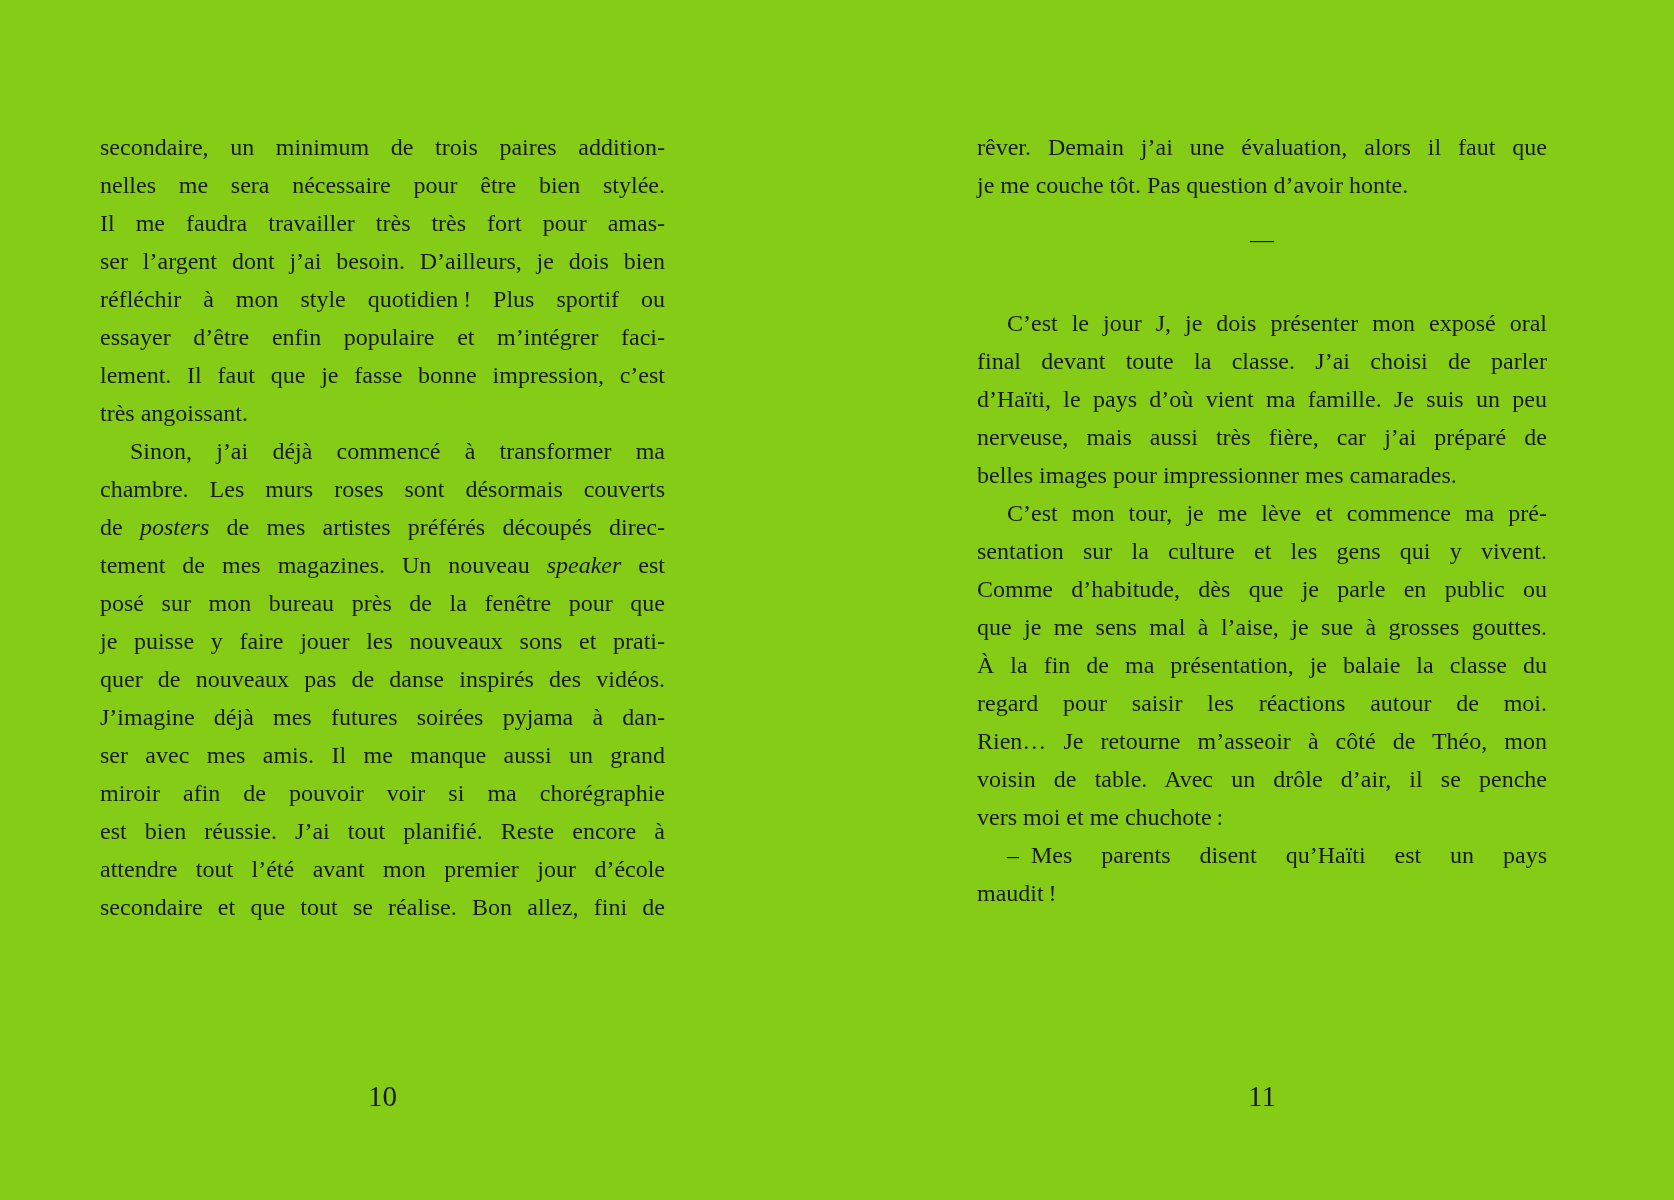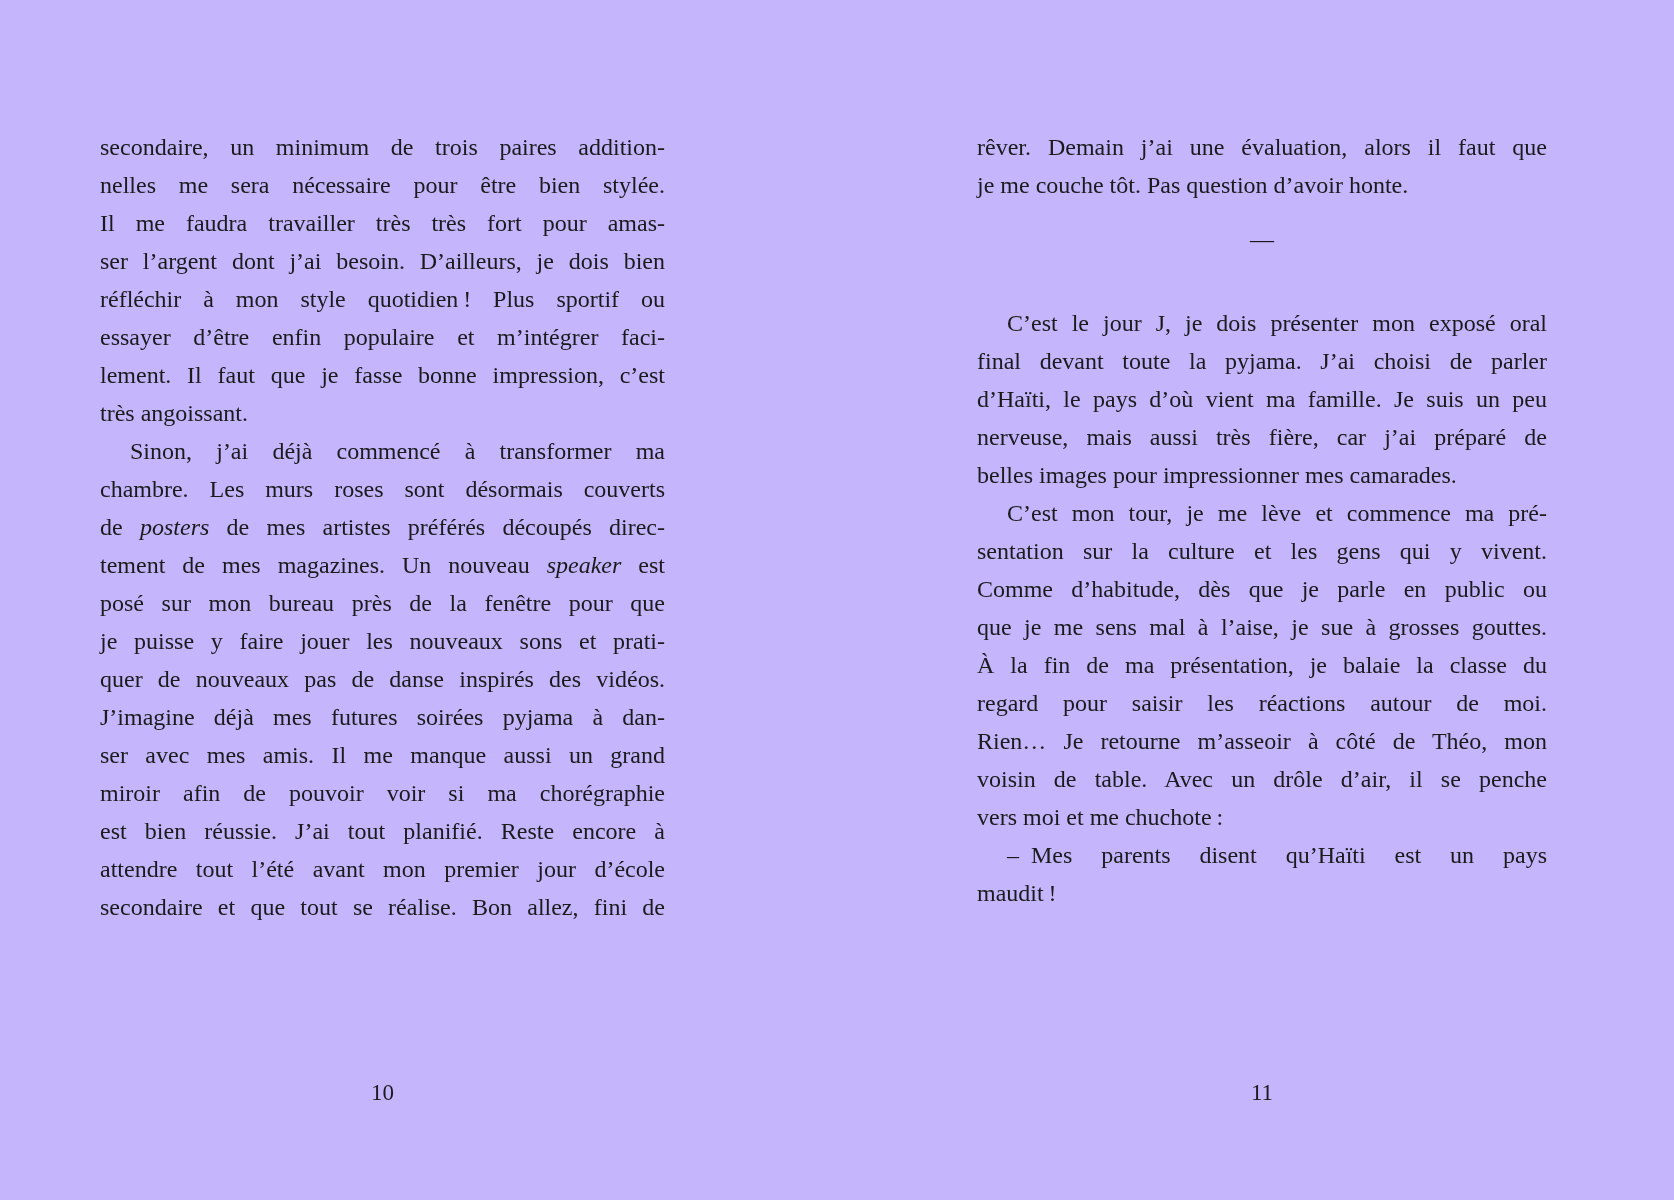--- a/index.html
+++ b/index.html
@@ -7,21 +7,21 @@
     padding: 0;
     width: 1674px;
     height: 1200px;
     background: #ffffff;
     overflow: hidden;
   }
   .spread {
     position: relative;
     width: 1674px;
     height: 1200px;
-    background: #c4b5fd;
+    background: #84cc16;
     font-family: "Liberation Serif", "DejaVu Serif", serif;
     color: #1b1b1b;
   }
   .column {
     position: absolute;
     top: 128px;
     font-size: 24px;
     line-height: 38px;
   }
   #col-left  { left: 100px; width: 565px; }
@@ -45,21 +45,21 @@
     height: 38px;
     line-height: 38px;
     text-align: center;
     margin: 16px 0 46px 0;
     font-size: 24px;
   }
 
   .page-number {
     position: absolute;
     top: 1080px;
-    font-size: 23px;
+    font-size: 29px;
     text-align: center;
     color: #1b1b1b;
   }
   .pn-left  { left: 100px; width: 565px; }
   .pn-right { left: 977px; width: 570px; }
 </style>
 </head>
 <body>
 
 <div class="spread">
@@ -91,21 +91,21 @@
       </div>
     </div>
   <div class="column" id="col-right">
       <div class="para">
         <div class="line">rêver. Demain j’ai une évaluation, alors il faut que</div>
         <div class="line ragged">je me couche tôt. Pas question d’avoir honte.</div>
       </div>
       <div class="separator">—</div>
       <div class="para">
         <div class="line indent">C’est le jour J, je dois présenter mon exposé oral</div>
-        <div class="line">final devant toute la pyjama. J’ai choisi de parler</div>
+        <div class="line">final devant toute la classe. J’ai choisi de parler</div>
         <div class="line">d’Haïti, le pays d’où vient ma famille. Je suis un peu</div>
         <div class="line">nerveuse, mais aussi très fière, car j’ai préparé de</div>
         <div class="line ragged">belles images pour impressionner mes camarades.</div>
       </div>
       <div class="para">
         <div class="line indent">C’est mon tour, je me lève et commence ma pré-</div>
         <div class="line">sentation sur la culture et les gens qui y vivent.</div>
         <div class="line">Comme d’habitude, dès que je parle en public ou</div>
         <div class="line">que je me sens mal à l’aise, je sue à grosses gouttes.</div>
         <div class="line">À la fin de ma présentation, je balaie la classe du</div>

